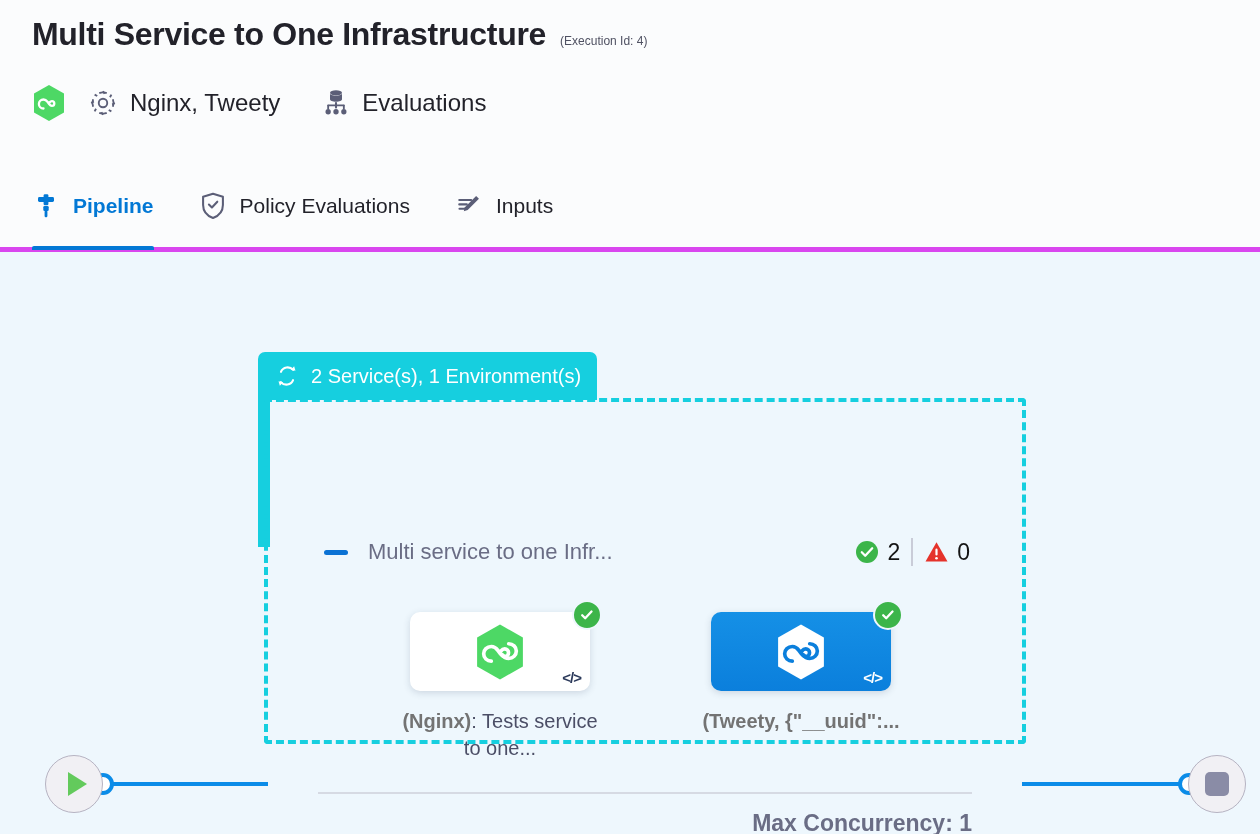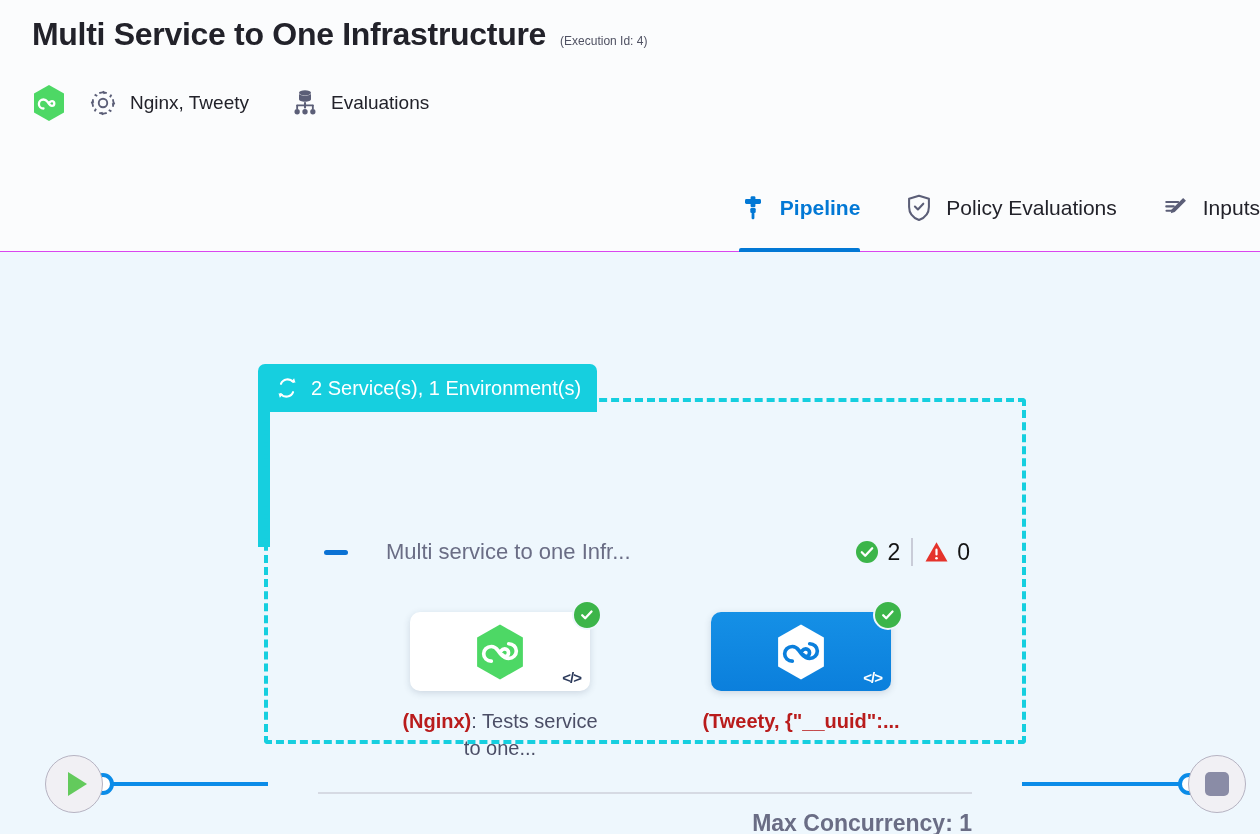--- a/index.html
+++ b/index.html
@@ -25,36 +25,35 @@
     font-size: 32px; font-weight: bold; color: #22222a; letter-spacing: -0.3px;
     white-space: nowrap;
   }
   .exec-id { font-size: 12px; color: #4f5162; white-space: nowrap; }
 
   .meta-row {
     position: absolute; left: 32px; top: 84px;
     display: flex; align-items: center; gap: 0px;
   }
   .meta-group { display: flex; align-items: center; }
-  .meta-text { font-size: 19px; color: #22222a; white-space: nowrap; }
+  .meta-text { font-size: 24px; color: #22222a; white-space: nowrap; }
   .gap-a { width: 22px; }
   .gap-b { width: 12px; }
   .gap-c { width: 42px; }
   .gap-d { width: 12px; }
 
   
   .hexlogo { display:block; }
 
   
   .tabs {
     position: absolute; left: 0; top: 164px; width: 1260px; height: 88px;
     background: #fbfcfd;
     display: flex; align-items: center;
-    border-bottom: 1px solid #d946ef;
-    justify-content: flex-end;
+    border-bottom: 5px solid #d946ef;
   }
   .tab {
     display: flex; align-items: center; gap: 13px;
     height: 88px; padding: 0 0;
     cursor: pointer; position: relative;
   }
   .tab:nth-child(1) { margin-left: 32px; }
   .tab + .tab { margin-left: 45px; }
   .tab-label { font-size: 21px; color: #22222a; white-space: nowrap; }
   .tab.active .tab-label { color: #0278d5; font-weight: bold; }
@@ -105,21 +104,20 @@
 
   
   .group-wrap { position: absolute; left: 258px; top: 100px; }
 
   .group-header {
     position: absolute; left: 0; top: 0;
     height: 48px; background: #16cfdf;
     border-radius: 7px 7px 0 0;
     display: flex; align-items: center; gap: 11px;
     padding: 0 16px 0 16px;
-    margin-top: 12px;
   }
   .group-header-label {
     font-size: 20px; color: #ffffff; font-weight: 500; white-space: nowrap;
   }
 
   .group-left-bar {
     position: absolute; left: 0; top: 48px;
     width: 12px; height: 147px; background: #16cfdf;
   }
 
@@ -134,21 +132,21 @@
   
   .stage-row {
     position: absolute; left: 66px; top: 186px;
     width: 646px; display: flex; align-items: center;
   }
   .collapse-icon {
     width: 24px; height: 5px; border-radius: 3px; background: #0b72d4;
     flex: 0 0 auto;
   }
   .stage-title {
-    margin-left: 38px;
+    margin-left: 20px;
     font-size: 22px; color: #6a6d85; white-space: nowrap;
   }
   .counts { margin-left: auto; display: flex; align-items: center; gap: 11px; }
   .count-item { display: flex; align-items: center; gap: 8px; }
   .count-num { font-size: 23px; color: #141414; font-weight: 500; }
   .count-divider { width: 2px; height: 28px; background: #c9ccd8; }
 
   
   .cards { position: absolute; left: 152px; top: 260px; display: flex; gap: 121px; }
   .card-col { width: 180px; display: flex; flex-direction: column; align-items: center; }
@@ -171,21 +169,21 @@
     font-size: 15px; font-weight: bold; letter-spacing: -1px;
   }
   .code-glyph.dark  { color: #2c3a5b; }
   .code-glyph.light { color: #ffffff; }
 
   .card-label {
     margin-top: 17px; width: 200px; text-align: center;
     font-size: 20px; line-height: 1.35; color: #4b4e66;
     word-break: break-word;
   }
-  .card-label .b { font-weight: bold; color: #b91c1c; }
+  .card-label .b { font-weight: bold; color: #737373; }
 
   
   .group-footer-line {
     position: absolute; left: 60px; top: 440px; width: 654px; height: 2px;
     background: #d6dae3;
   }
   .max-conc {
     position: absolute; left: 0; top: 458px; width: 714px;
     text-align: right;
     font-size: 23px; font-weight: bold; color: #6a6d85;

